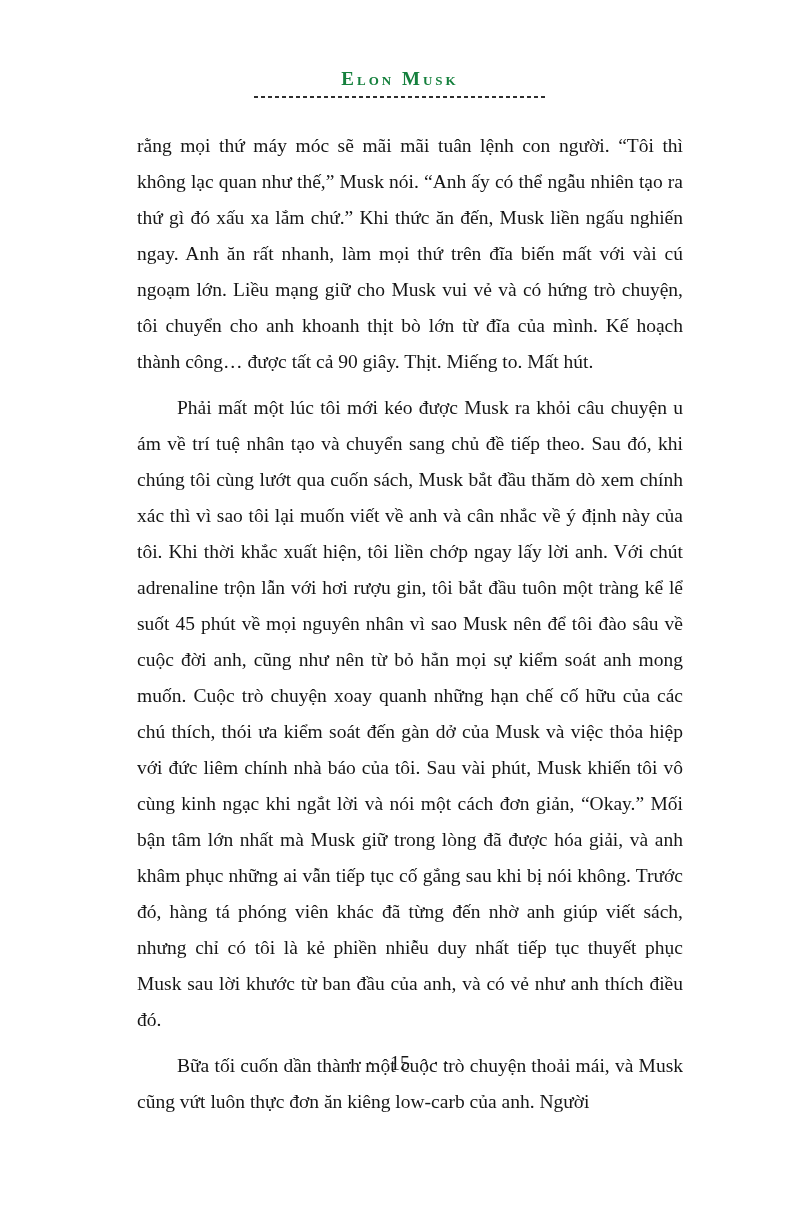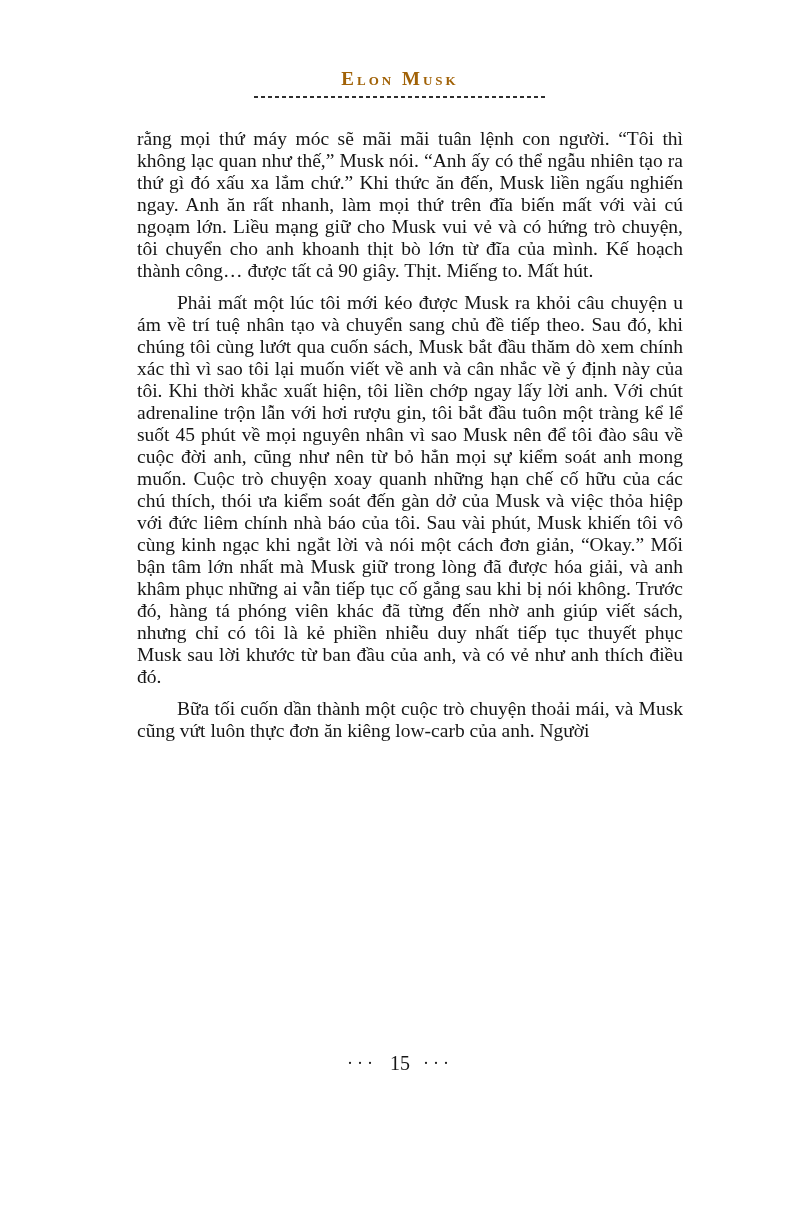--- a/index.html
+++ b/index.html
@@ -22,40 +22,40 @@
     top: 68px;
     left: 0;
     width: 100%;
     text-align: center;
   }
   .running-title {
     font-variant: small-caps;
     font-weight: 700;
     font-size: 19px;
     letter-spacing: 3px;
-    color: #a16207;
+    color: #15803d;
   }
   .dashed-rule {
     width: 292px;
     height: 2px;
     margin: 6px auto 0 auto;
     background-image: repeating-linear-gradient(
       90deg,
       #2e2e2e 0px, #2e2e2e 4px,
       transparent 4px, transparent 7px
     );
   }
   
   .body-text {
     position: absolute;
     top: 128px;
     left: 137px;
     width: 546px;
     font-size: 19.5px;
-    line-height: 22px;
+    line-height: 36px;
     text-align: justify;
     text-justify: inter-word;
   }
   .para {
     margin: 0 0 10px 0;
     text-indent: 40px;
   }
   .para.no-indent {
     text-indent: 0;
   }

